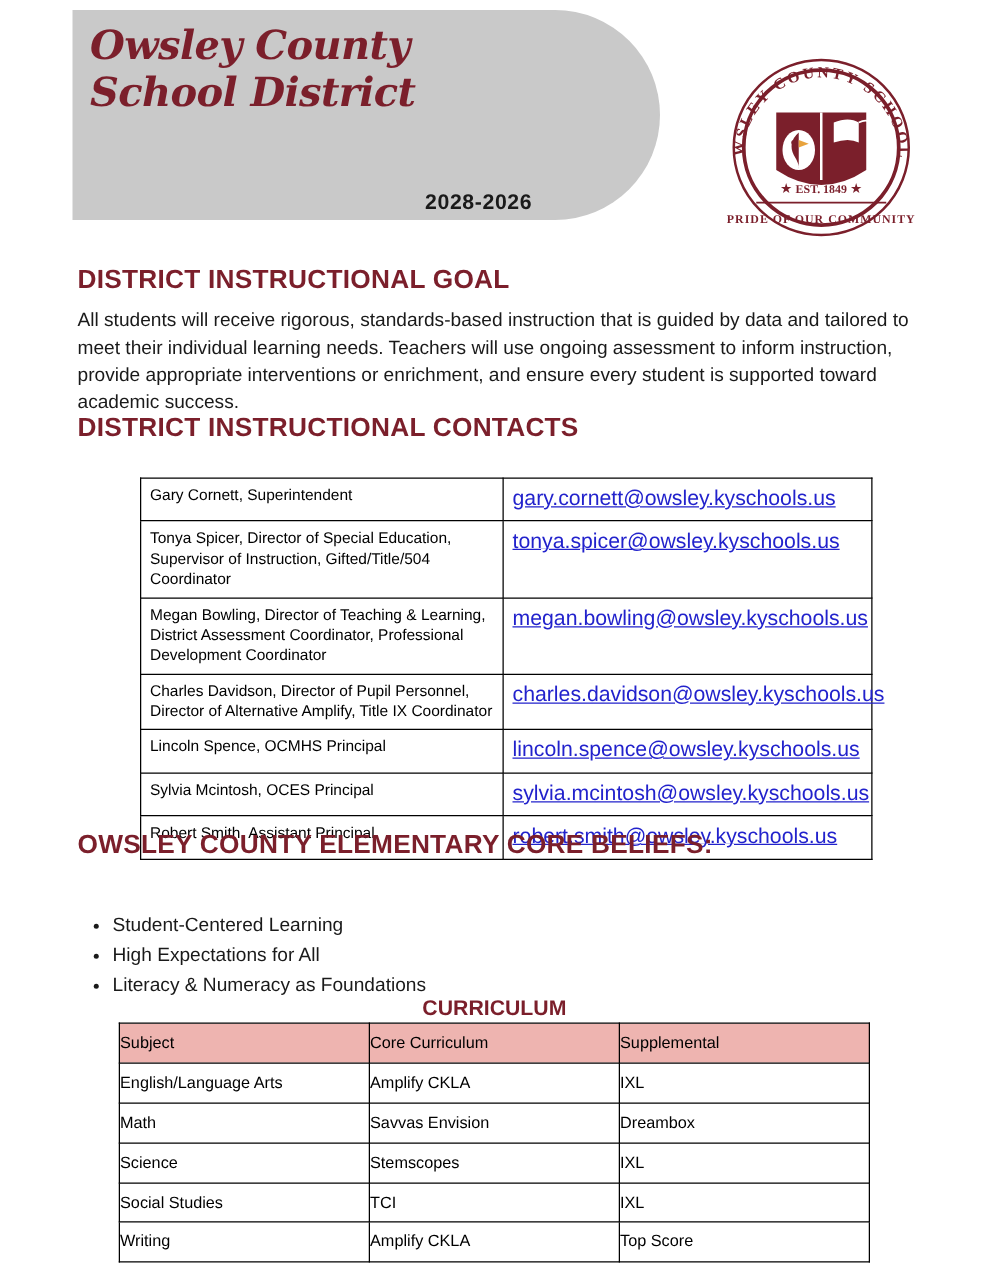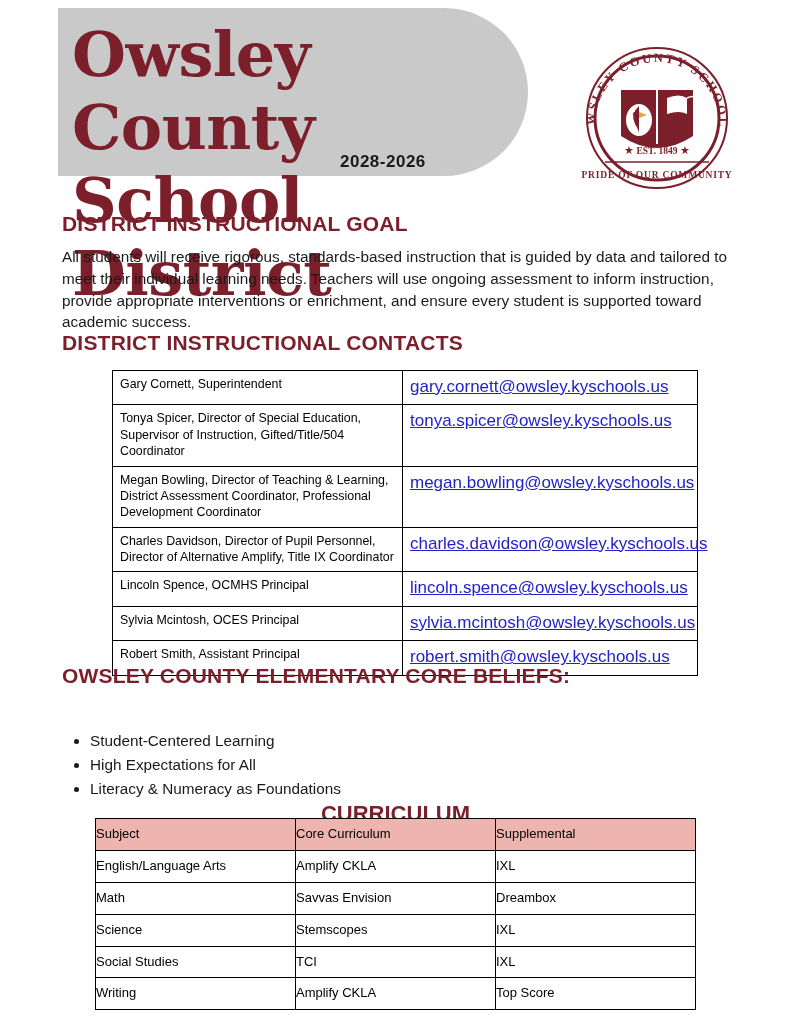--- a/index.html
+++ b/index.html
@@ -30,21 +30,22 @@
     background: #c9c9c9;
     border-radius: 0 84px 84px 0;
   }
   .district-title {
     position: absolute;
     left: 72px;
     top: 18px;
     width: 440px;
     font-family: "DejaVu Serif", serif;
     font-weight: bold;
-    font-size: 62px;
+    font-style: italic;
+    font-size: 32px;
     line-height: 1.18;
     color: #7b1f2b;
     letter-spacing: -0.5px;
   }
   .district-title .line2 {
     display: block;
   }
   .school-year {
     position: absolute;
     left: 340px;
@@ -91,21 +92,21 @@
   .contacts-heading {
     position: absolute;
     left: 62px;
     top: 331px;
   }
 
   
   .contacts-table {
     position: absolute;
     left: 112px;
-    top: 370px;
+    top: 382px;
     width: 555px;
     border-collapse: collapse;
     table-layout: fixed;
     padding-left: 40px;
   }
   .contacts-table td {
     border: 1px solid #000000;
     padding: 5px 7px 6px 7px;
     font-size: 12.4px;
     line-height: 1.32;
@@ -146,21 +147,21 @@
   .col-left { width: 320px; }
   .col-right { width: 320px; }
 
   
   .curriculum-heading {
     position: absolute;
     top: 783px;
     left: 0;
     width: 791px;
     text-align: center;
-    font-size: 22px;
+    font-size: 17px;
     font-weight: bold;
     color: #7b1f2b;
   }
   .curriculum-table {
     position: absolute;
     left: 95px;
     top: 818px;
     width: 600px;
     border-collapse: collapse;
     table-layout: fixed;

